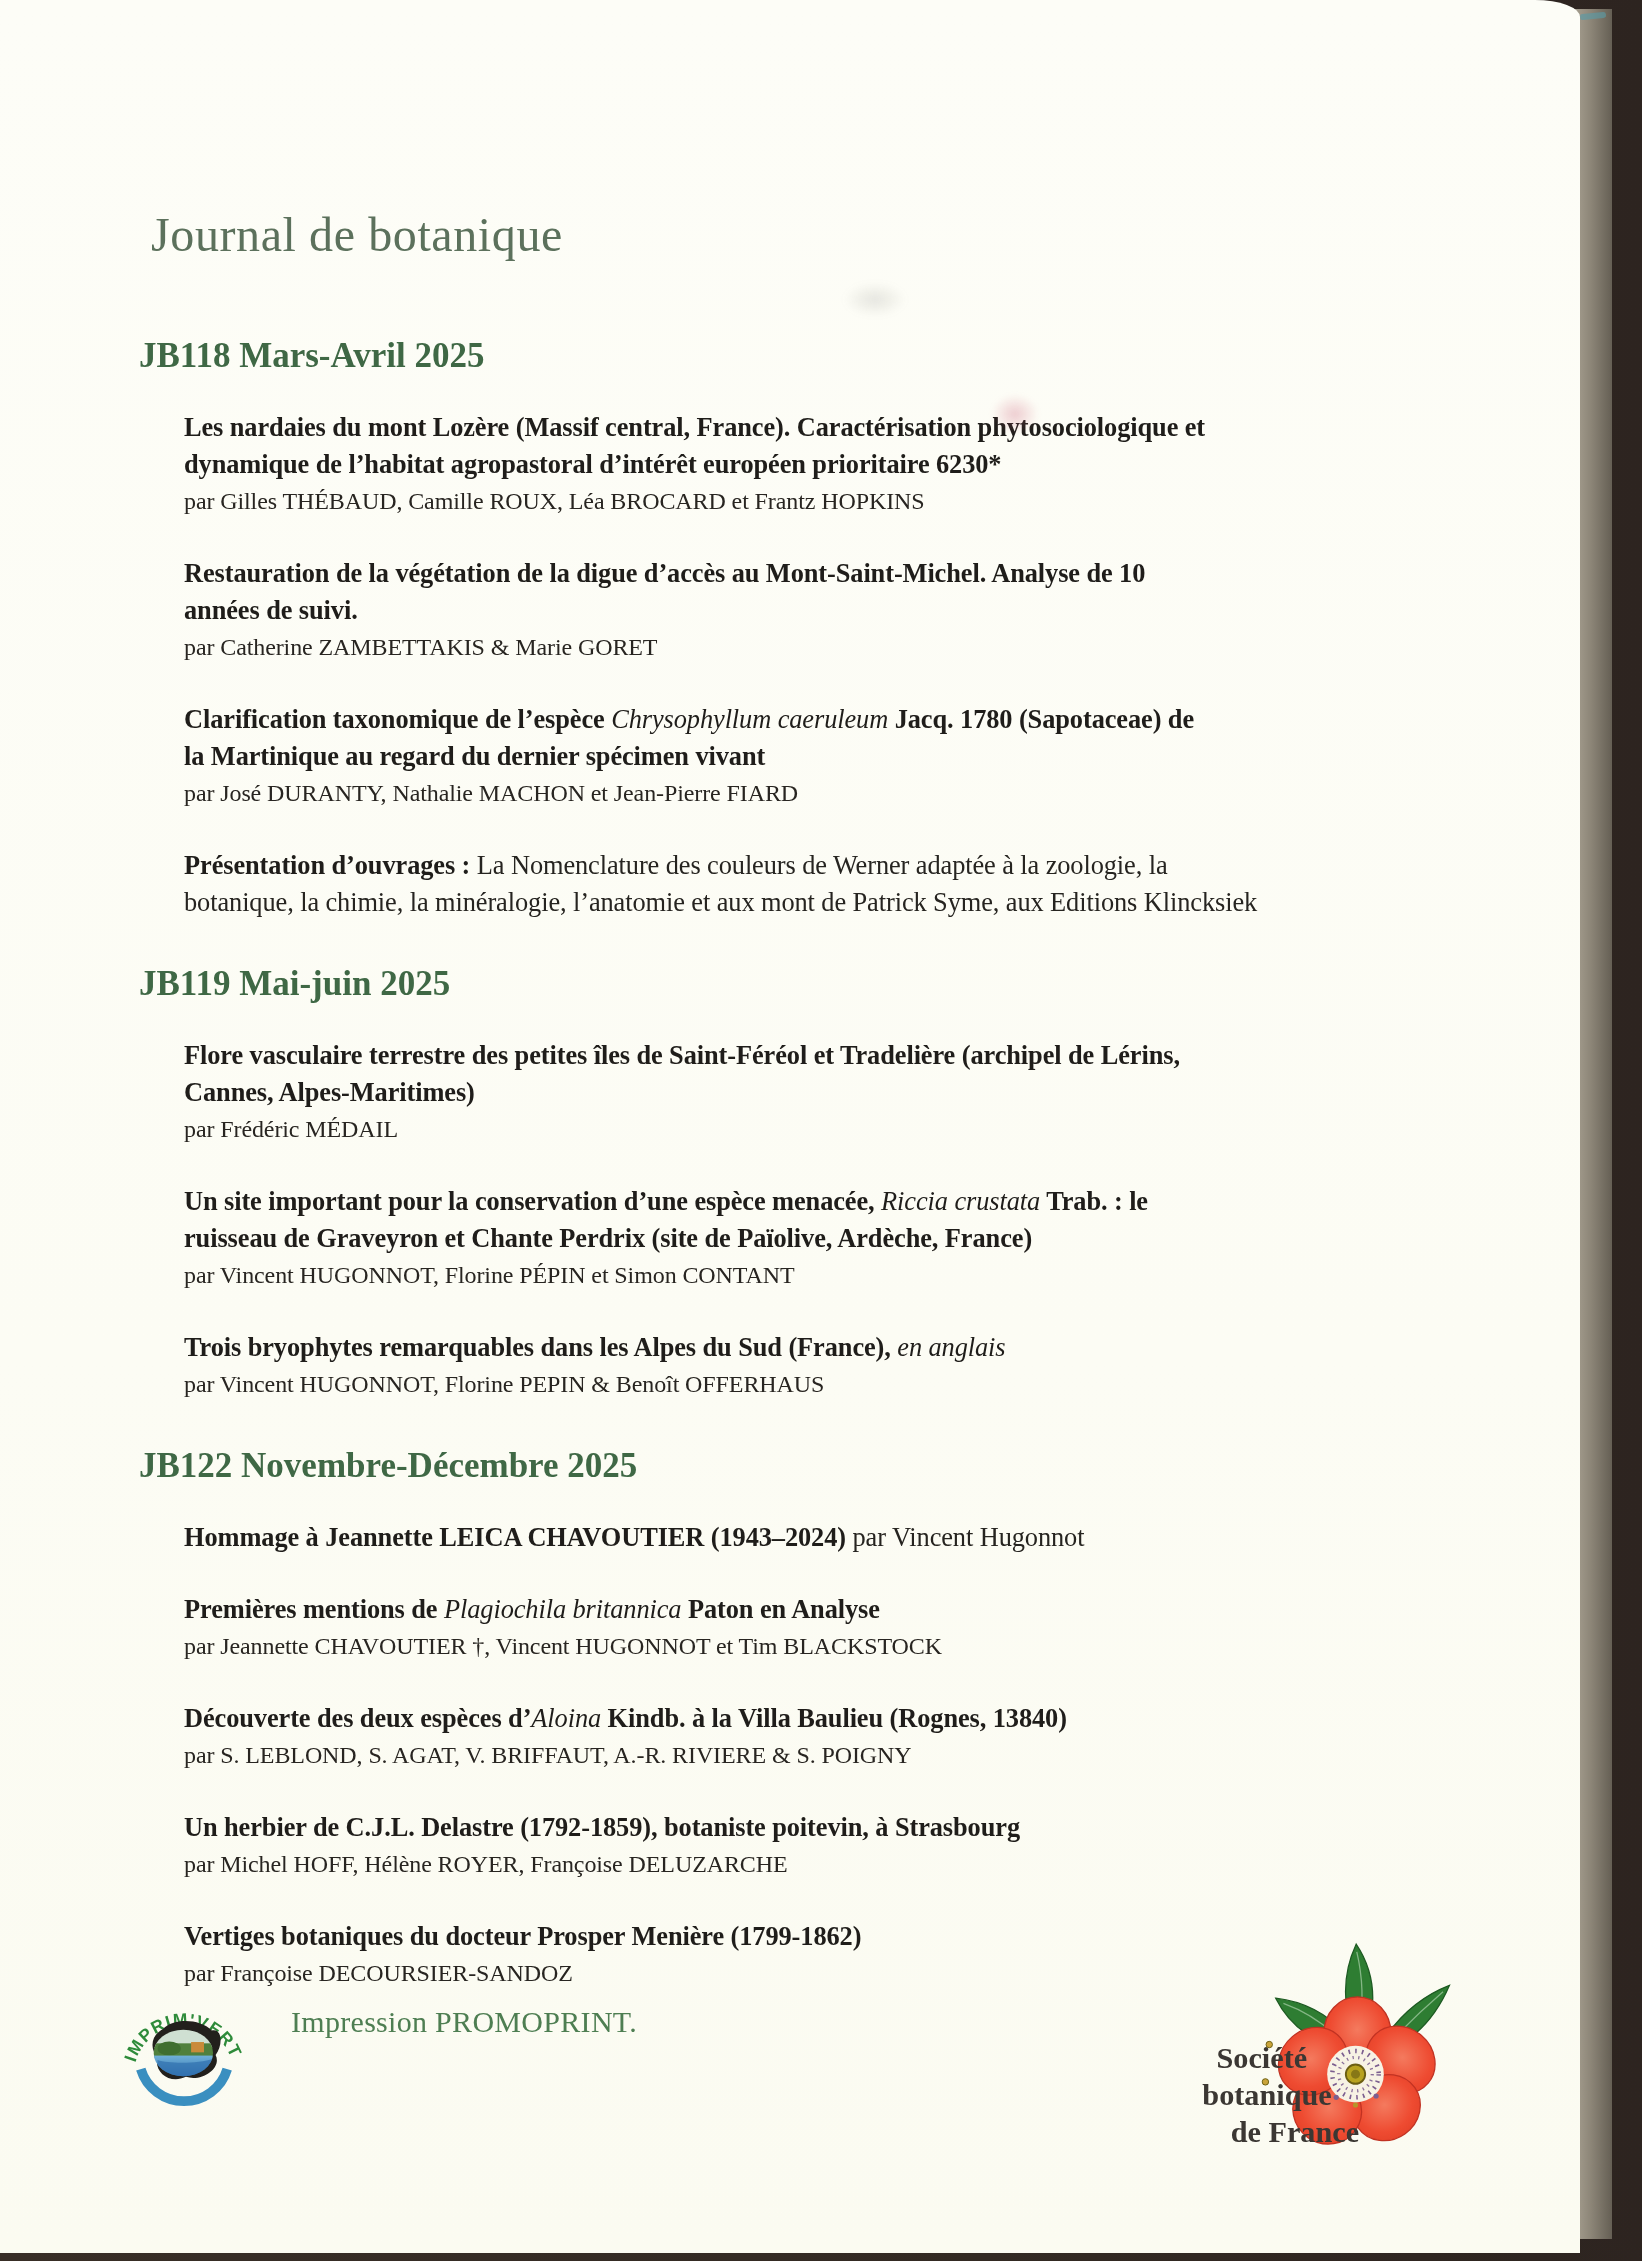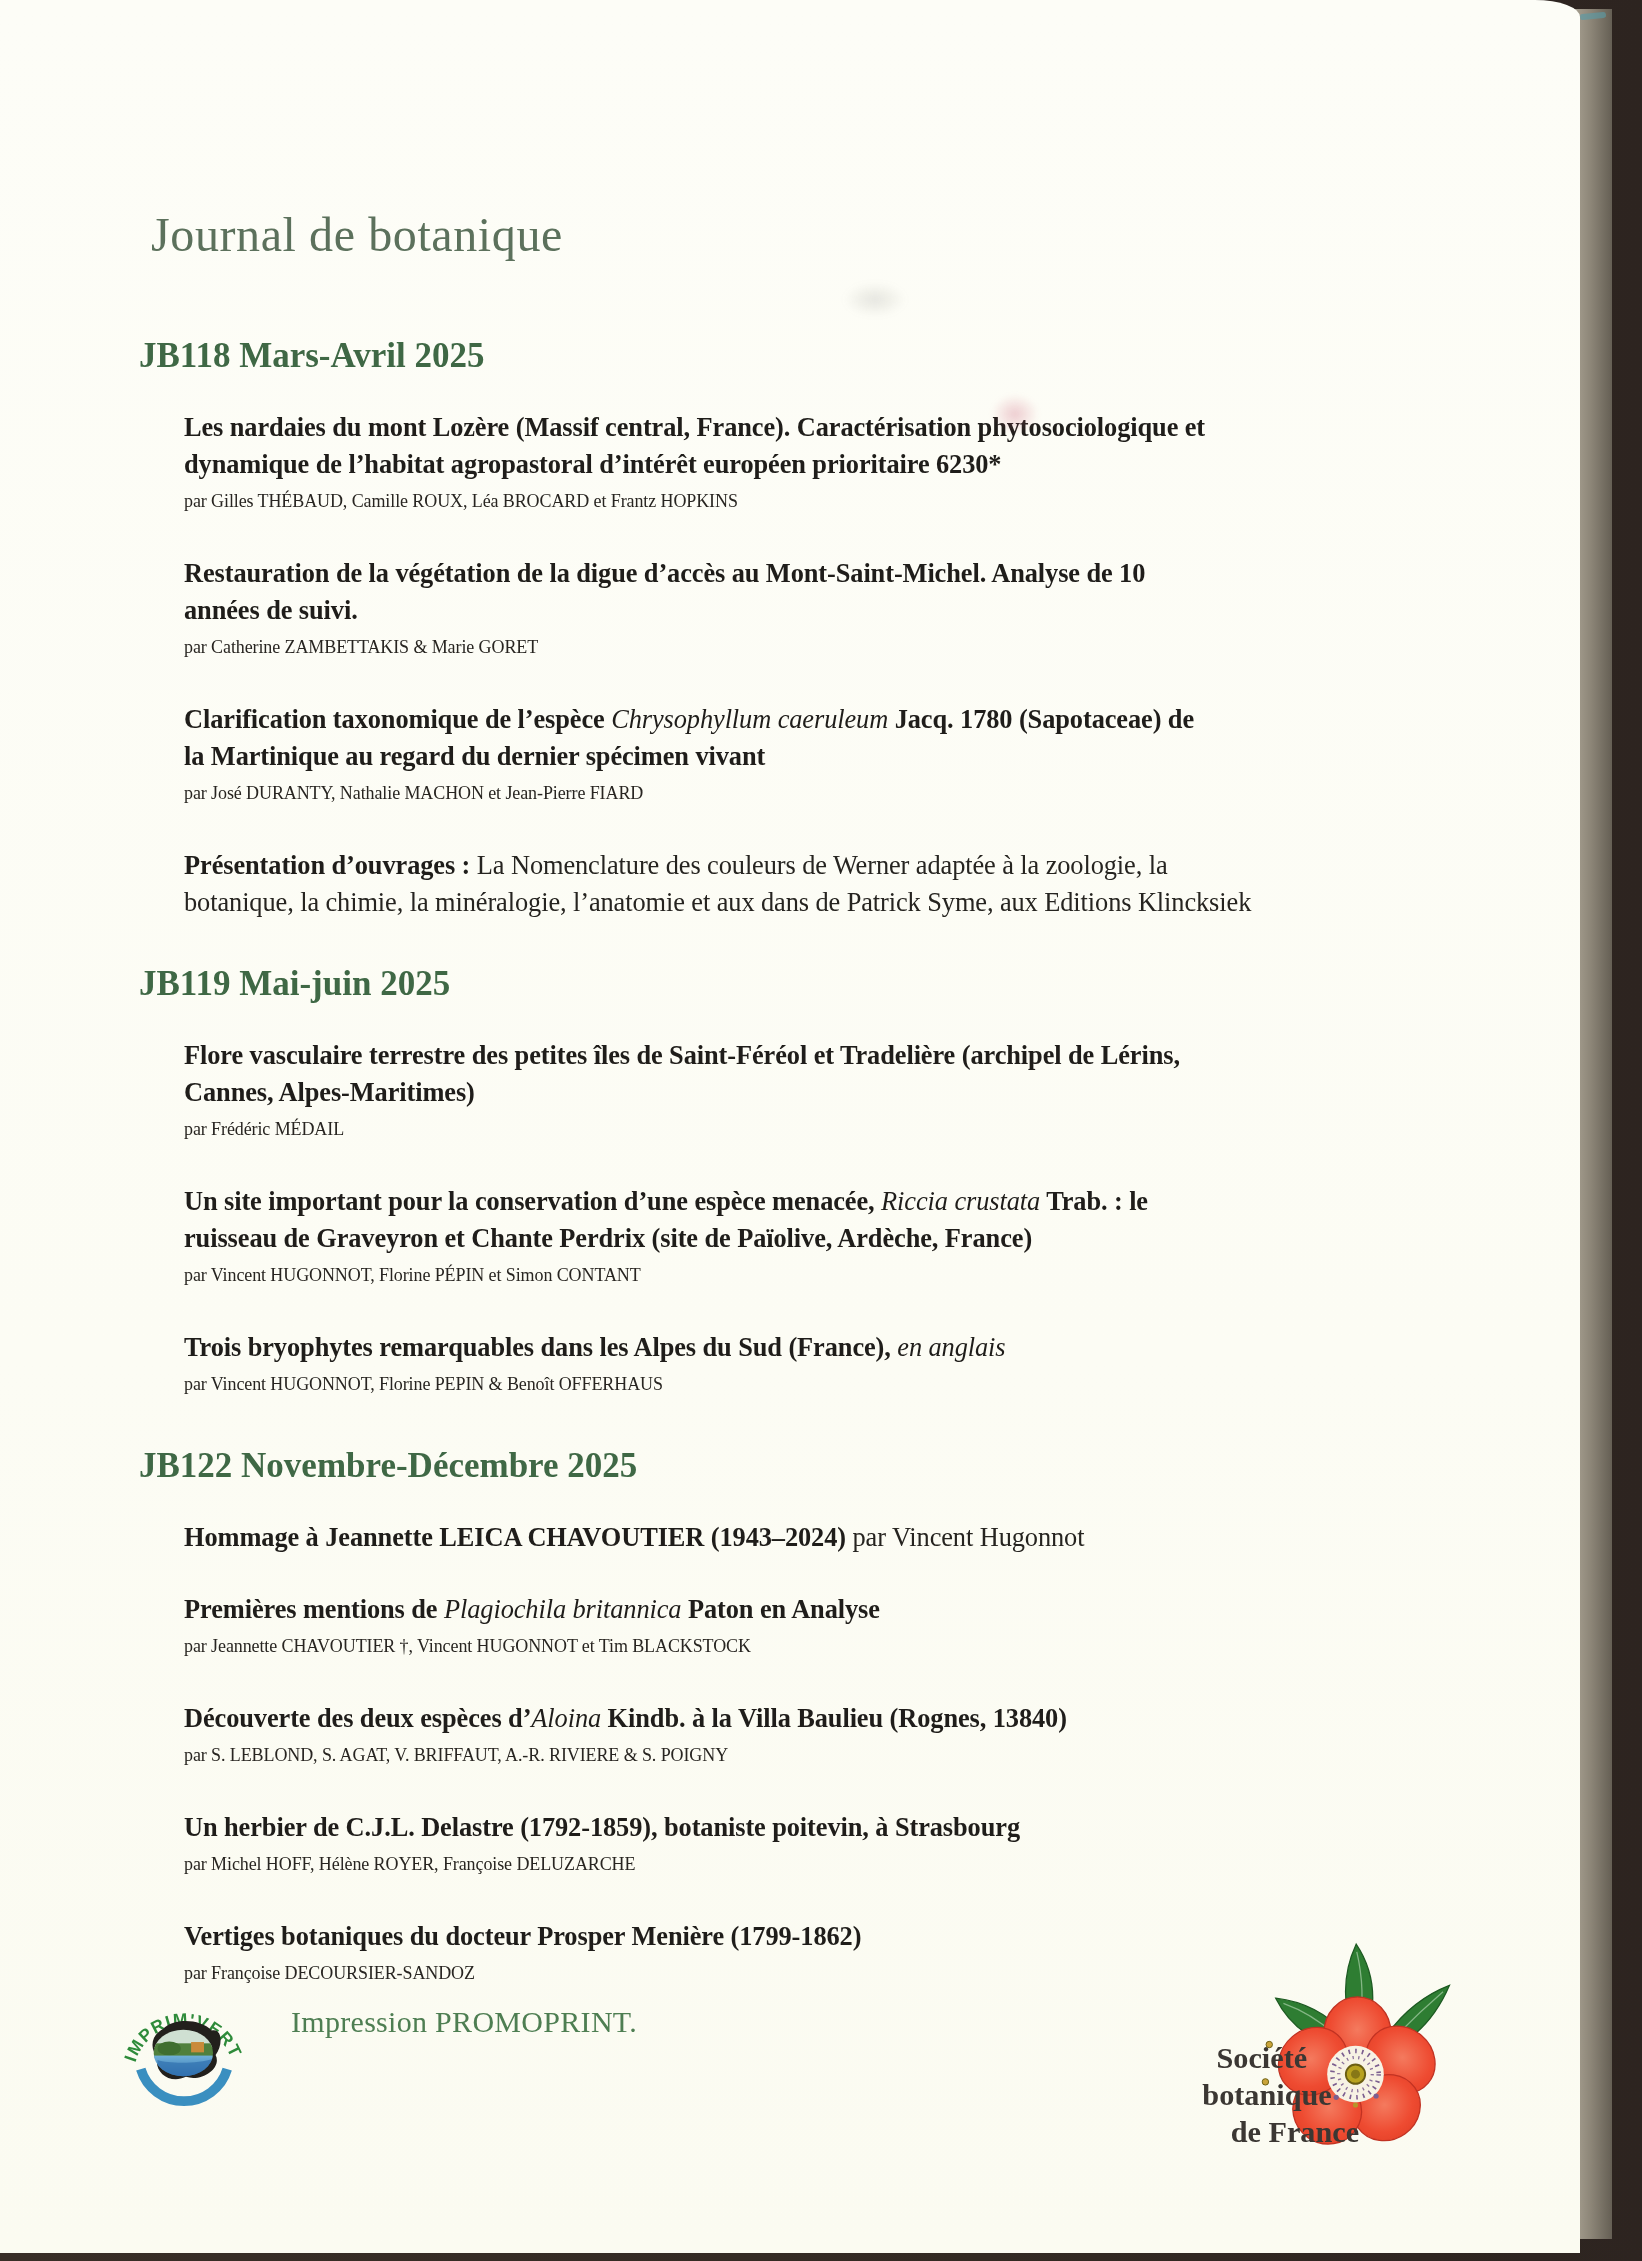--- a/index.html
+++ b/index.html
@@ -33,21 +33,21 @@
   }
   .sec-heading.first{margin-top:0;}
   .item{margin:35px 0 0 45px;}
   .title-line{
     font-size:26.4px;font-weight:bold;color:#1f1d1a;line-height:37px;letter-spacing:-0.1px;
   }
   .seg-b{font-weight:bold;}
   .seg-bi{font-weight:normal;font-style:italic;text-align:right;}
   .seg-r{font-weight:normal;color:#262420;}
   .authors{
-    font-size:18px;font-weight:normal;color:#282521;line-height:37px;letter-spacing:-0.1px;
+    font-size:24px;font-weight:normal;color:#282521;line-height:37px;letter-spacing:-0.1px;
   }
   .imprint{
     position:absolute;left:291px;top:2005px;
     font-size:30px;color:#4e7e52;letter-spacing:0.3px;
   }
   .logo-iv{position:absolute;left:124px;top:1993px;}
   .logo-sbf{position:absolute;left:1193px;top:1939px;}
   .smudge-pink{
     position:absolute;left:991px;top:394px;width:48px;height:40px;border-radius:50%;
     background:radial-gradient(ellipse at center,rgba(205,95,120,.30),rgba(205,95,120,0) 70%);
@@ -81,21 +81,21 @@
         <div class="title-line"><span class="seg-b">années de suivi.</span></div>
         <div class="authors">par Catherine ZAMBETTAKIS &amp; Marie GORET</div>
       </div>
       <div class="item">
         <div class="title-line"><span class="seg-b">Clarification taxonomique de l’espèce </span><span class="seg-bi">Chrysophyllum caeruleum</span><span class="seg-b"> Jacq. 1780 (Sapotaceae) de</span></div>
         <div class="title-line"><span class="seg-b">la Martinique au regard du dernier spécimen vivant</span></div>
         <div class="authors">par José DURANTY, Nathalie MACHON et Jean-Pierre FIARD</div>
       </div>
       <div class="item">
         <div class="title-line"><span class="seg-b">Présentation d’ouvrages : </span><span class="seg-r">La Nomenclature des couleurs de Werner adaptée à la zoologie, la</span></div>
-        <div class="title-line"><span class="seg-r">botanique, la chimie, la minéralogie, l’anatomie et aux dans de Patrick Syme, aux Editions Klincksiek</span></div>
+        <div class="title-line"><span class="seg-r">botanique, la chimie, la minéralogie, l’anatomie et aux mont de Patrick Syme, aux Editions Klincksiek</span></div>
       </div>
       <div class="sec-heading">JB119 Mai-juin 2025</div>
       <div class="item">
         <div class="title-line"><span class="seg-b">Flore vasculaire terrestre des petites îles de Saint-Féréol et Tradelière (archipel de Lérins,</span></div>
         <div class="title-line"><span class="seg-b">Cannes, Alpes-Maritimes)</span></div>
         <div class="authors">par Frédéric MÉDAIL</div>
       </div>
       <div class="item">
         <div class="title-line"><span class="seg-b">Un site important pour la conservation d’une espèce menacée, </span><span class="seg-bi">Riccia crustata</span><span class="seg-b"> Trab. : le</span></div>
         <div class="title-line"><span class="seg-b">ruisseau de Graveyron et Chante Perdrix (site de Païolive, Ardèche, France)</span></div>

